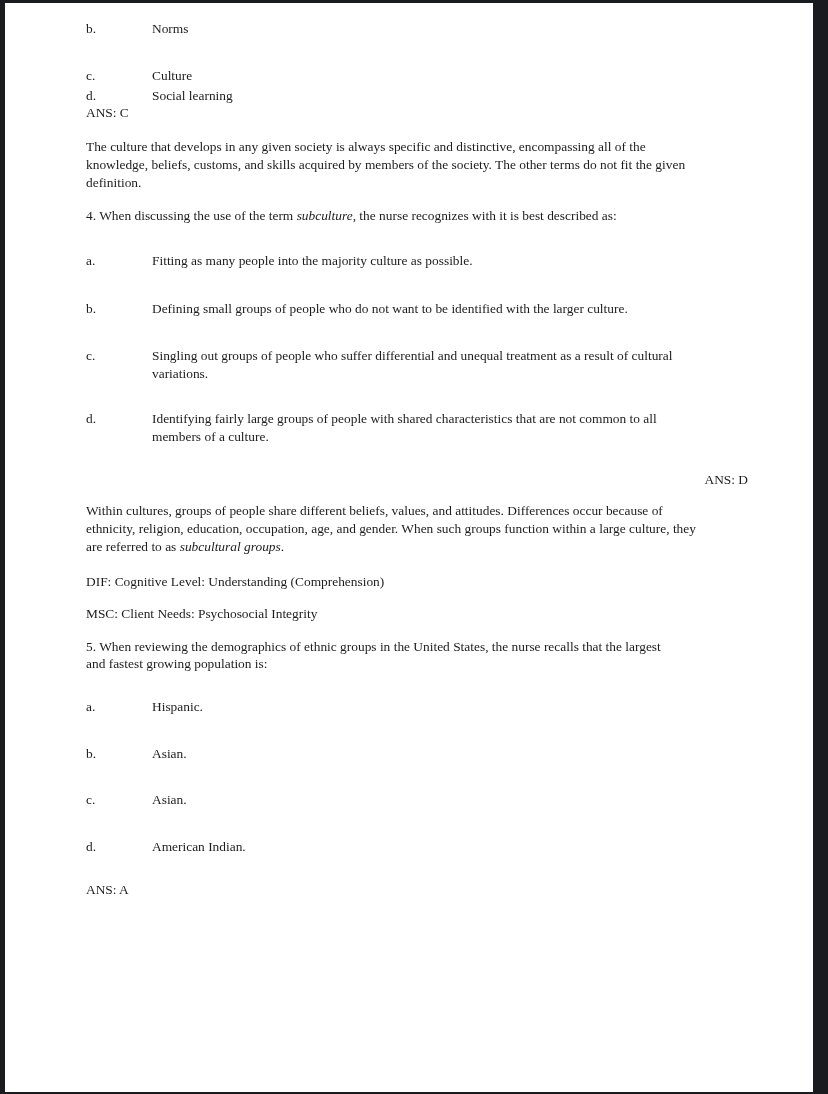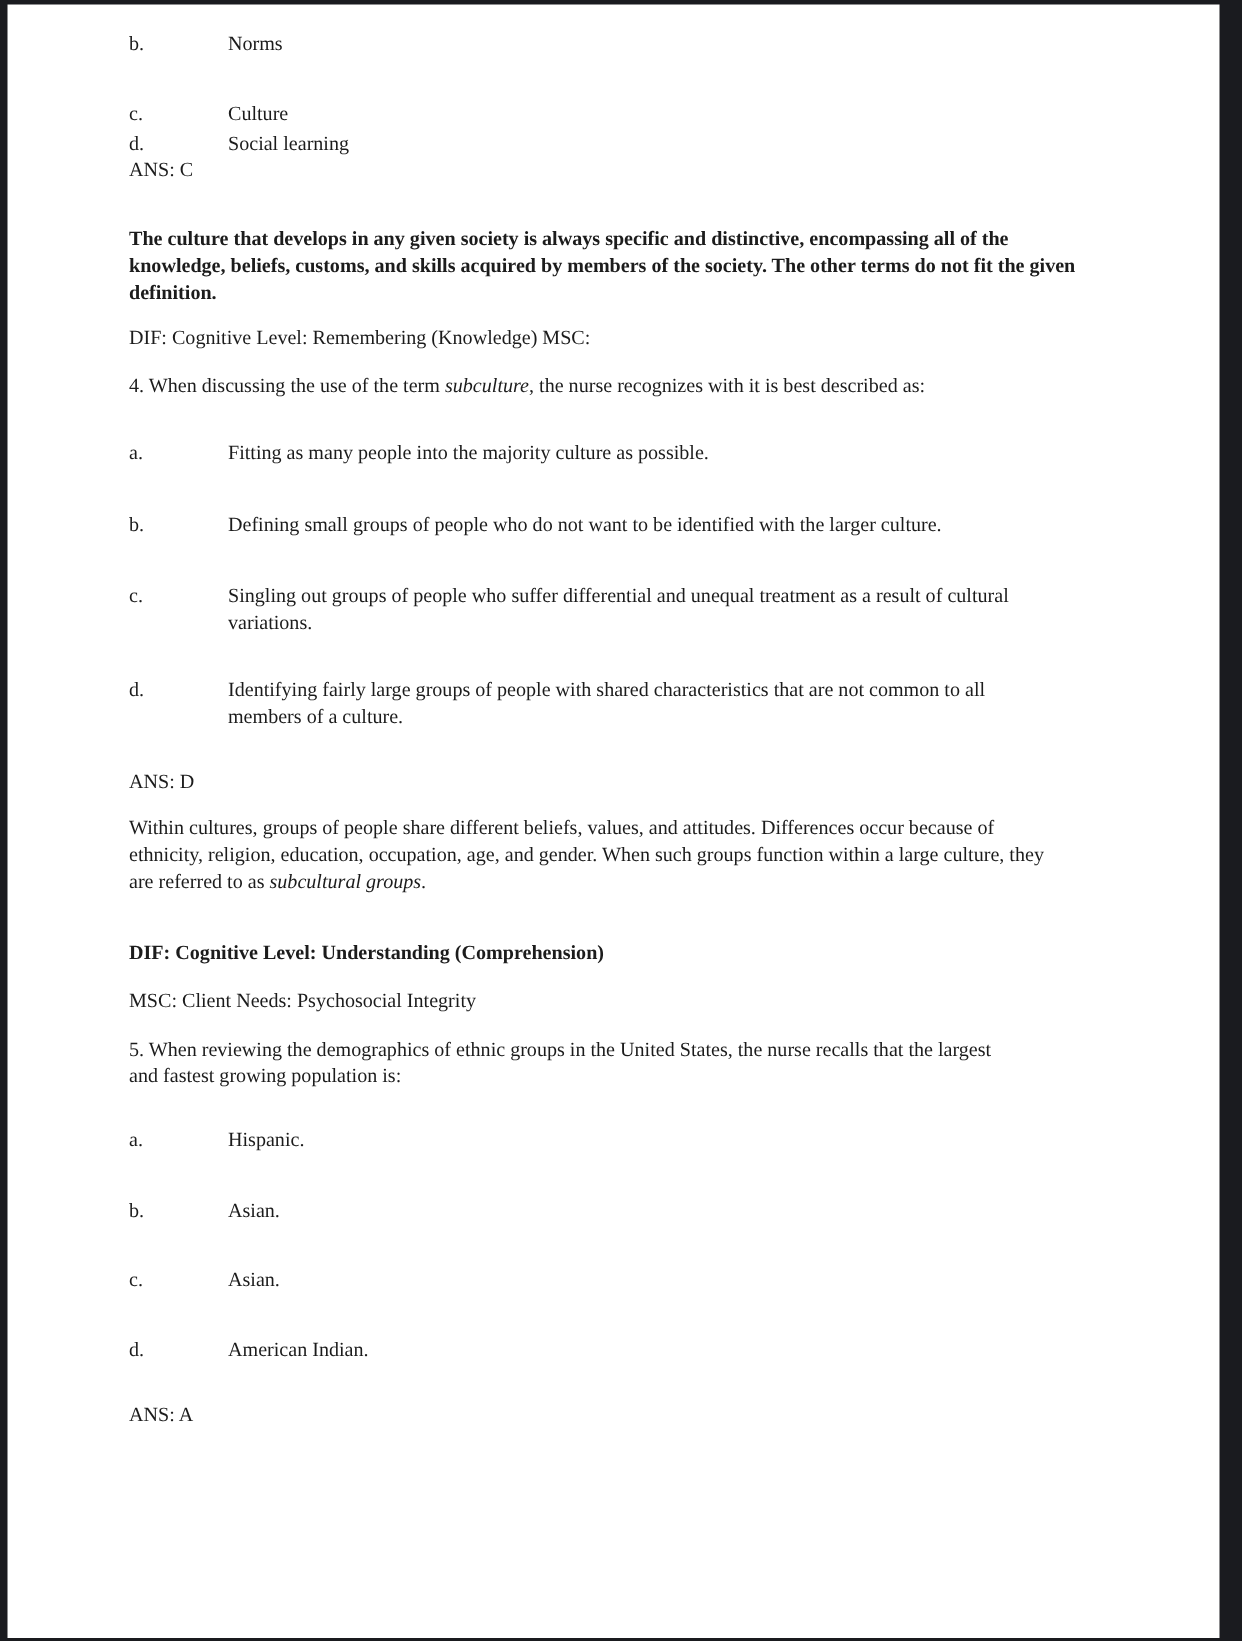--- a/index.html
+++ b/index.html
@@ -28,25 +28,25 @@
   .opt .letter { flex: 0 0 66px; width: 66px; line-height: 17px; }
   .opt .txt { flex: 1 1 auto; }
   .opt .txt .ln { line-height: 18px; }
 
   i { font-style: italic; }
 
   .mt0  { margin-top: 0; }
   .mt2  { margin-top: 2px; }
   .mt3  { margin-top: 3px; }
   .mt12 { margin-top: 12px; }
-  .mt13 { margin-top: 29px; font-weight: bold; }
+  .mt13 { margin-top: 17px; }
   .mt14 { margin-top: 14px; }
   .mt15 { margin-top: 15px; }
   .mt16 { margin-top: 16px; }
-  .mt25 { margin-top: 25px; }
+  .mt25 { margin-top: 25px; text-align: right; }
   .mt26 { margin-top: 26px; }
   .mt27 { margin-top: 27px; }
   .mt28 { margin-top: 28px; }
   .mt29 { margin-top: 29px; }
   .mt30 { margin-top: 30px; }
 </style>
 </head>
 <body>
 
 <div class="page">
@@ -71,21 +71,20 @@
     </div>
 
     <div class="ln mt0">ANS: C</div>
 
     <div class="para mt13">
       <div class="ln">The culture that develops in any given society is always specific and distinctive, encompassing all of the</div>
       <div class="ln">knowledge, beliefs, customs, and skills acquired by members of the society. The other terms do not fit the given</div>
       <div class="ln">definition.</div>
     </div>
 
-    <div class="ln mt12">DIF: Cognitive Level: Remembering (Knowledge) MSC:</div>
 
 
     <div class="ln mt15"><span>4. When discussing the use of the term </span><i>subculture</i><span>, the nurse recognizes with it is best described as:</span></div>
 
     <div class="opt mt28">
       <div class="letter">a.</div>
       <div class="txt">
         <div class="ln">Fitting as many people into the majority culture as possible.</div>
       </div>
     </div>

